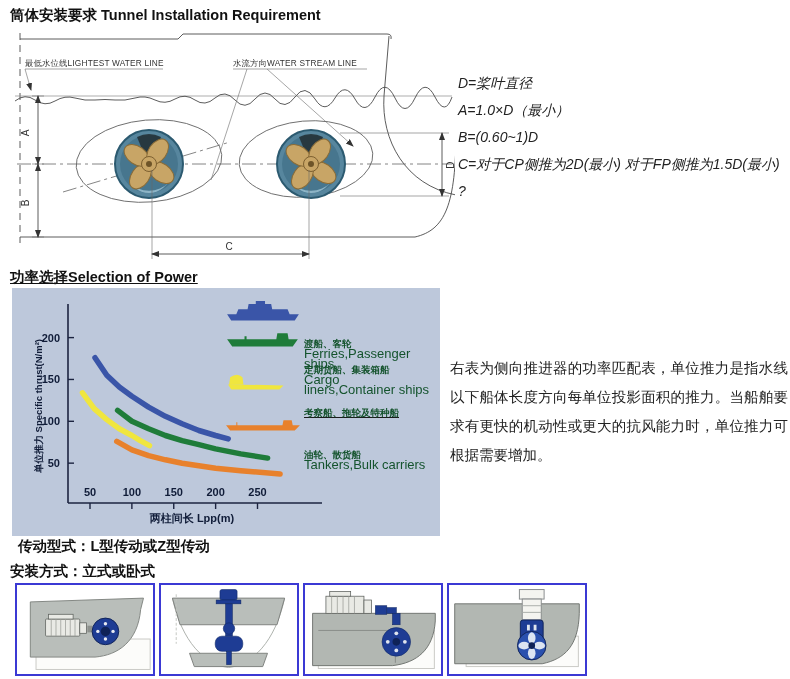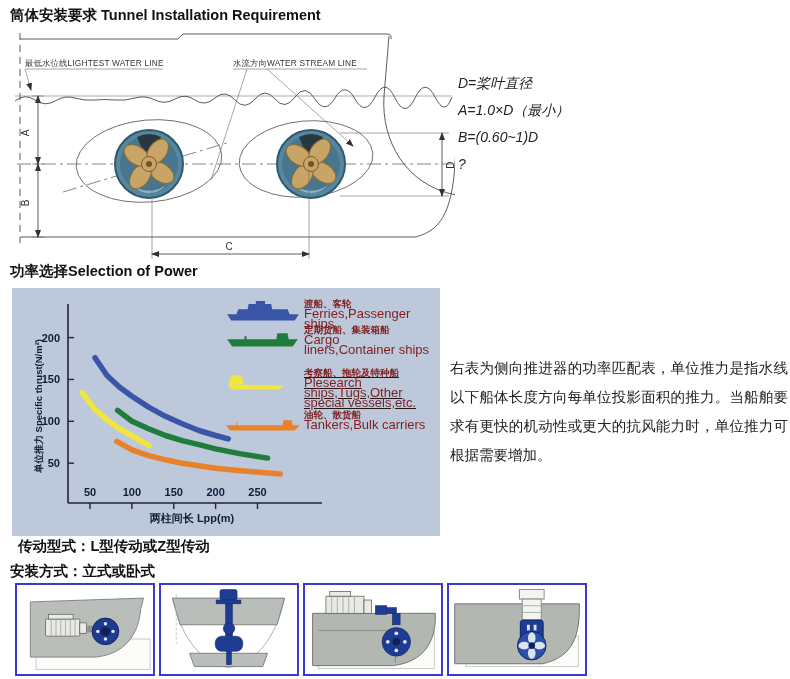--- a/index.html
+++ b/index.html
@@ -1,30 +1,30 @@
 <!DOCTYPE html>
 <html><head>
 <meta charset="utf-8">
 <style>
   html,body{margin:0;padding:0;background:#ffffff;}
   body{font-family:"Liberation Sans","DejaVu Sans",sans-serif;color:#1a1a1a;}
   #page{position:relative;width:790px;height:679px;background:#fff;overflow:hidden;border-radius:16px;}
   .sec-title{position:absolute;left:10px;font-size:14.5px;font-weight:700;color:#111;white-space:nowrap;}
   #title1{top:6px;}
-  #title2{top:262px;}
+  #title2{top:268px;text-decoration:underline;}
   #driveline{top:537px;margin-left:8px;}
   #mountline{top:562px;}
   #diagram{position:absolute;left:15px;top:30px;width:440px;height:235px;}
   #notes{position:absolute;left:458px;top:70px;width:332px;font-size:14px;color:#222;font-style:italic;}
   #notes .note{line-height:27px;}
   #chart-panel{position:absolute;left:12px;top:288px;width:428px;height:248px;background:#bdc8db;}
   #chart-svg{position:absolute;left:0;top:0;}
   .legend-item{position:absolute;left:212px;display:flex;align-items:flex-start;width:214px;}
   .legend-icon{width:80px;flex:0 0 80px;margin-top:2px;}
-  .legend-text{width:130px;color:#7f1d1d;}
+  .legend-text{width:130px;color:#14532d;margin-top:40px;}
   .legend-cn{font-size:9.5px;font-weight:700;line-height:11px;}
   .legend-en{font-size:13px;line-height:10px;}
   #li0{top:10px;} #li1{top:36px;} #li2{top:79px;text-decoration:underline;} #li3{top:121px;}
   #power-note{position:absolute;left:450px;top:354px;width:338px;font-size:14.5px;line-height:29px;color:#222;text-align:justify;}
   .frame{position:absolute;top:583px;width:140px;height:93px;border:2px solid #3b39d4;background:#fff;box-sizing:border-box;}
   #f0{left:15px;} #f1{left:159px;} #f2{left:303px;} #f3{left:447px;}
   .dline{stroke:#4a4a4a;stroke-width:0.9;fill:none;}
   .dthin{stroke:#6a6a6a;stroke-width:0.6;fill:none;}
   .dimtxt{font-size:10px;fill:#333;}
   .lbl{font-size:8.3px;fill:#333;letter-spacing:0.2px;}
@@ -100,20 +100,21 @@
     <text class="lbl" x="218" y="36">水流方向WATER STREAM LINE</text>
     <line class="dthin" x1="218" y1="39" x2="352" y2="39"></line>
     <line class="dthin" x1="232" y1="39" x2="196" y2="150"></line>
     <path class="dthin" d="M 252,39 L 338,116" marker-end="url(#ar)"></path>
   </svg>
 
   <div id="notes">
     <div class="note">D=桨叶直径</div>
     <div class="note">A=1.0×D（最小）</div>
     <div class="note">B=(0.60~1)D</div>
+    <div class="note">C=对于CP侧推为2D(最小) 对于FP侧推为1.5D(最小)</div>
     <div class="note">?</div>
   </div>
 
   <div class="sec-title" id="title2">功率选择Selection of Power</div>
 
   <div id="chart-panel" style="background: rgb(189, 200, 219);">
     <svg id="chart-svg" width="428" height="248" viewBox="0 0 428 248">
       <g id="curves">
           <path d="M83.0,69.7 L94.8,87.3 L107.3,99.0 L119.9,108.2 L136.6,119.1 L153.4,128.3 L170.1,135.8 L186.9,142.5 L203.6,147.5 L216.2,150.9" fill="none" stroke="#3a55a8" stroke-width="5.5" stroke-linecap="round" stroke-linejoin="round"></path>
           <path d="M105.6,122.4 L119.9,133.3 L136.6,140.8 L153.4,147.5 L170.1,152.6 L186.9,156.7 L203.6,160.9 L228.8,165.9 L255.6,170.1" fill="none" stroke="#1f7c3a" stroke-width="5.5" stroke-linecap="round" stroke-linejoin="round"></path>
@@ -165,21 +166,20 @@
         <div class="legend-cn">定期货船、集装箱船</div>
         <div class="legend-en">Cargo liners,Container ships</div>
       </div>
     </div>
     <div class="legend-item" id="li2">
       <svg class="legend-icon" viewBox="0 0 78 22">
         <path class="ship-fill" fill="#f0e63e" d="M4,15 L58,16 L54,20 L7,20 Z M6,8 Q13,3 18,8 L19,15 L5,15 Z"></path>
       </svg>
       <div class="legend-text">
         <div class="legend-cn">考察船、拖轮及特种船</div>
-        <div class="legend-en">Plesearch ships,Tugs,Other special vessels,etc.</div>
       </div>
     </div>
     <div class="legend-item" id="li3">
       <svg class="legend-icon" viewBox="0 0 78 22">
         <path class="ship-fill" fill="#e8812c" d="M2,14 L74,14 L69,19 L6,19 Z M58,9 L66,9 L67,14 L57,14 Z M12,11 L13,11 L13,14 L12,14 Z"></path>
       </svg>
       <div class="legend-text">
         <div class="legend-cn">油轮、散货船</div>
         <div class="legend-en">Tankers,Bulk carriers</div>
       </div>

